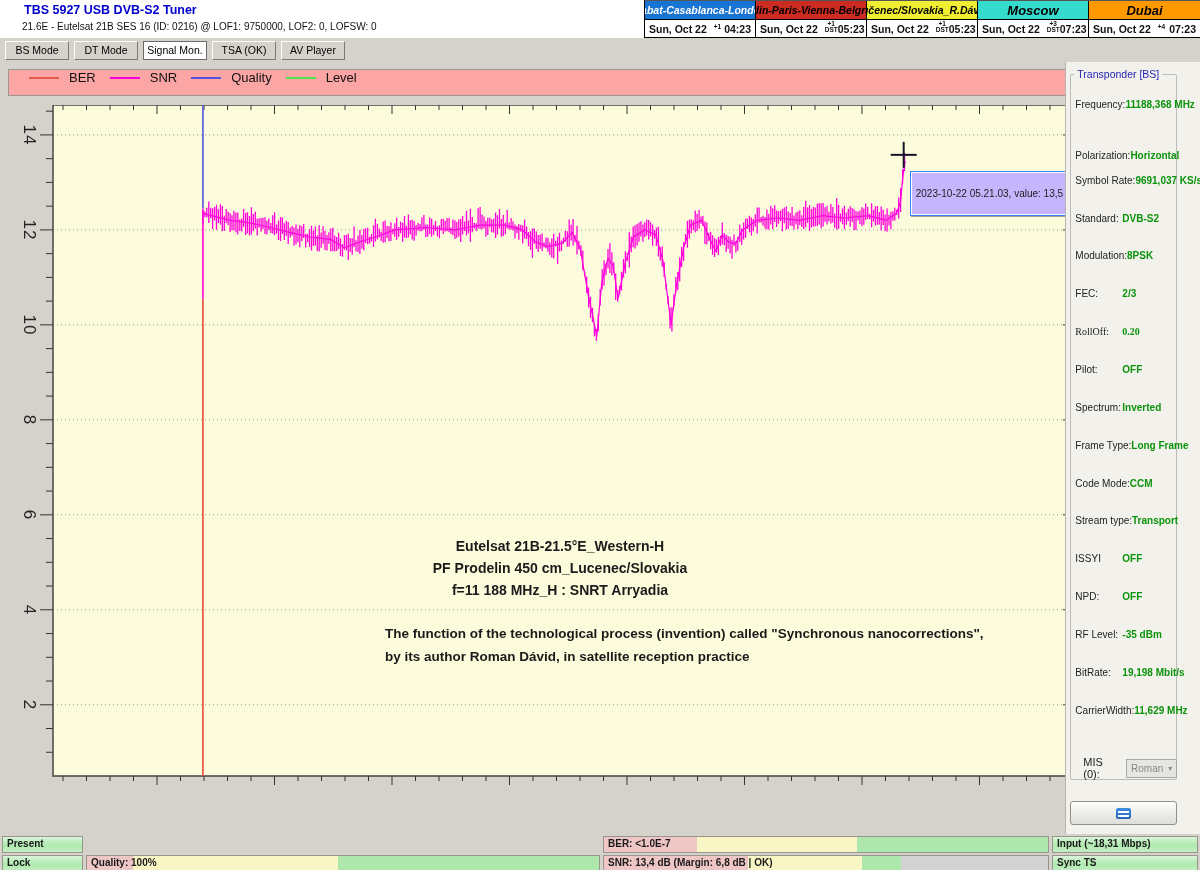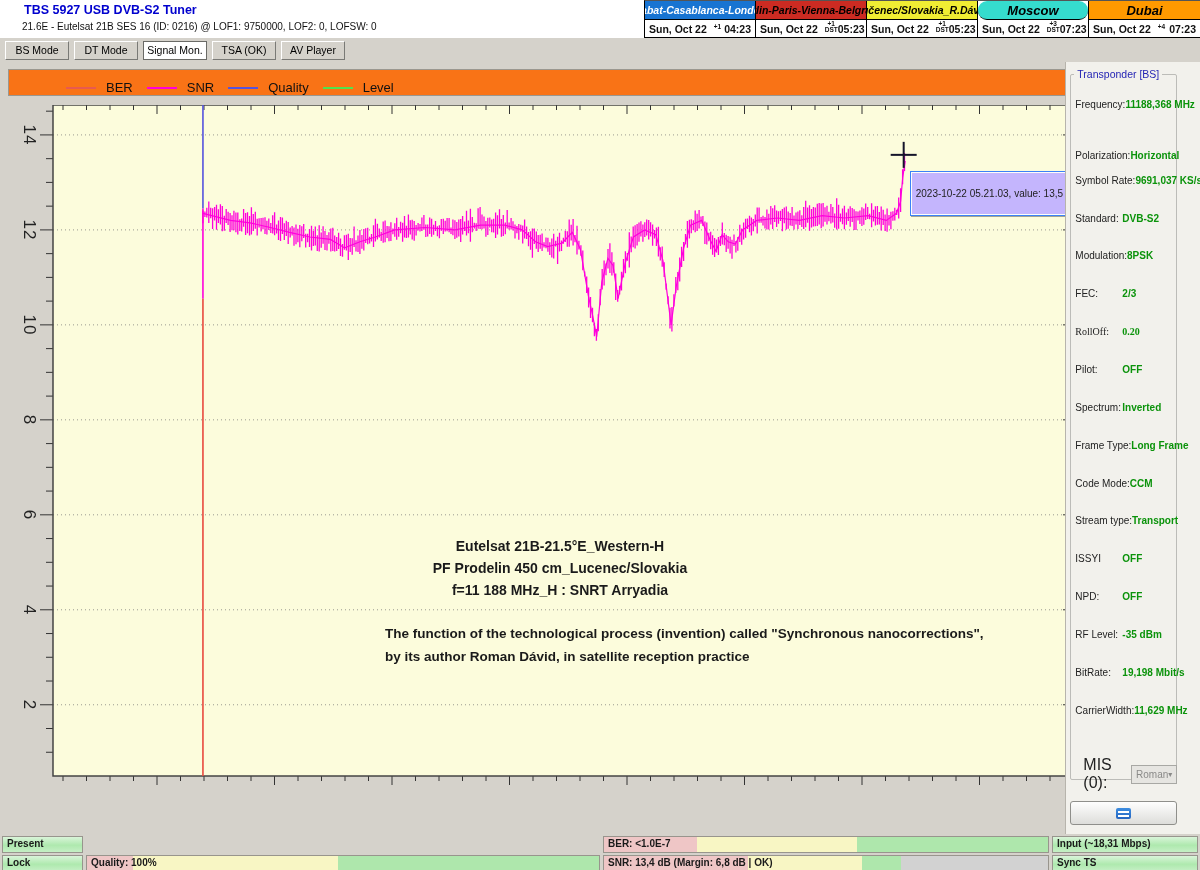--- a/index.html
+++ b/index.html
@@ -24,42 +24,42 @@
   .clock-time { margin-left:auto; }
   
   .tabbar { height:24px; background:#D5D2CB; display:flex; align-items:center; padding-left:5px; gap:5px; }
   .tab { width:64px; height:19px; font-size:10.5px; color:#000; background:#D5D2CB;
     border:1px solid; border-color:#FFFFFF #7a7a76 #7a7a76 #FFFFFF; display:flex; align-items:center; justify-content:center; cursor:default;}
   .tab.active { background:#FFFFFF; border-color:#6a6a66; }
   
   .content { display:flex; height:772px; }
   .left { width:1084px; }
   .chart-panel { position:relative; height:748px; background:#D5D2CB; }
-  .legend { position:absolute; left:8px; top:7px; width:1066px; height:27px; background:#f97316;
-    border:1px solid #9a978f; display:flex; align-items:flex-end; padding-left:57px; }
+  .legend { position:absolute; left:8px; top:7px; width:1066px; height:27px; background:#fca5a5;
+    border:1px solid #9a978f; display:flex; align-items:flex-start; padding-left:20px; }
   .legend-item { display:flex; align-items:center; margin-right:14px; font-size:13px; color:#111; }
   .legend-swatch { width:30px; height:2px; margin-right:10px; }
   .plot-svg { position:absolute; left:38px; top:43px; }
   .ylab { position:absolute; transform:translate(-50%,-50%) rotate(90deg); font-size:17px; color:#222; letter-spacing:1px;}
   .anno1 { position:absolute; left:380px; top:473px; width:360px; text-align:center;
     font-weight:bold; font-size:14px; line-height:22px; color:#1a1a1a; }
   .anno2 { position:absolute; left:385px; top:560px; width:680px;
     font-weight:bold; font-size:13.5px; line-height:23px; color:#1a1a1a; }
   .tooltip { position:absolute; background:#c4b5fd; border:1px solid #3b82f6;
     box-shadow:1px 1px 0 rgba(90,90,90,.55), inset 0 0 0 1px #fdfdfb;
     font-size:10px; padding:16px 5px; color:#222; white-space:nowrap; }
   
   .sidebar { position:relative; width:137px; background:#F2F1EC; border-left:1px solid #b7b4ac; font-size:10.5px; }
   .tp-box { position:absolute; left:4px; top:12px; width:107px; height:706px; border:1px solid #bcbcb8; border-radius:2px; }
   .tp-title { position:absolute; left:8px; top:6px; background:#F2F1EC; padding:0 3px; color:#2424B4; font-size:10.5px; }
   .srow { position:absolute; left:9px; width:102px; height:13px; line-height:13px; white-space:nowrap; }
   .srow .lab { display:inline-block; min-width:47px; color:#222; font-size:10px; }
   .srow .val { color:#0B930B; font-weight:bold; font-size:10px; }
   .mis-row { position:absolute; left:9px; width:102px; display:flex; align-items:center; }
-  .mis-row .lab { font-size:16px; color:#222;padding-left:8px; }
+  .mis-row .lab { font-size:11px; color:#222;padding-left:8px; }
   .mis-select { width:54px; height:19px; margin-left:6px; background:#E6E5E1; border:1px solid #a8a8a4;
     color:#8a8a88; display:flex; align-items:center; justify-content:space-between; padding:0 4px; font-size:10px; }
   .side-btn { position:absolute; left:4px; top:739px; width:107px; height:24px;
     background:linear-gradient(#FEFEFE,#DDDDDA); border:1px solid #8f8f8b; border-radius:3px;
     display:flex; align-items:center; justify-content:center; cursor:default; }
   .list-icon { width:15px; height:11px; border-radius:2px;
     background:linear-gradient(#3D8DE0,#2565C0); position:relative; }
   .list-icon::before, .list-icon::after { content:""; position:absolute; left:2px; right:2px; height:2px; background:#fff; }
   .list-icon::before { top:3px; } .list-icon::after { top:7px; }
   
@@ -105,21 +105,21 @@
           <div class="clock-date">
             <span>Sun, Oct 22</span>
             <span class="clock-sup">
               <span>+1</span>
               <span>DST</span>
             </span>
             <span class="clock-time">05:23</span>
           </div>
         </div>
         <div class="clock">
-          <div class="clock-header big" style="background: rgb(53, 220, 206); color: rgb(0, 0, 0); border-radius: 9px;">Moscow</div>
+          <div class="clock-header big" style="background: rgb(53, 220, 206); color: rgb(0, 0, 0);">Moscow</div>
           <div class="clock-date">
             <span>Sun, Oct 22</span>
             <span class="clock-sup">
               <span>+3</span>
               <span>DST</span>
             </span>
             <span class="clock-time">07:23</span>
           </div>
         </div>
         <div class="clock">

